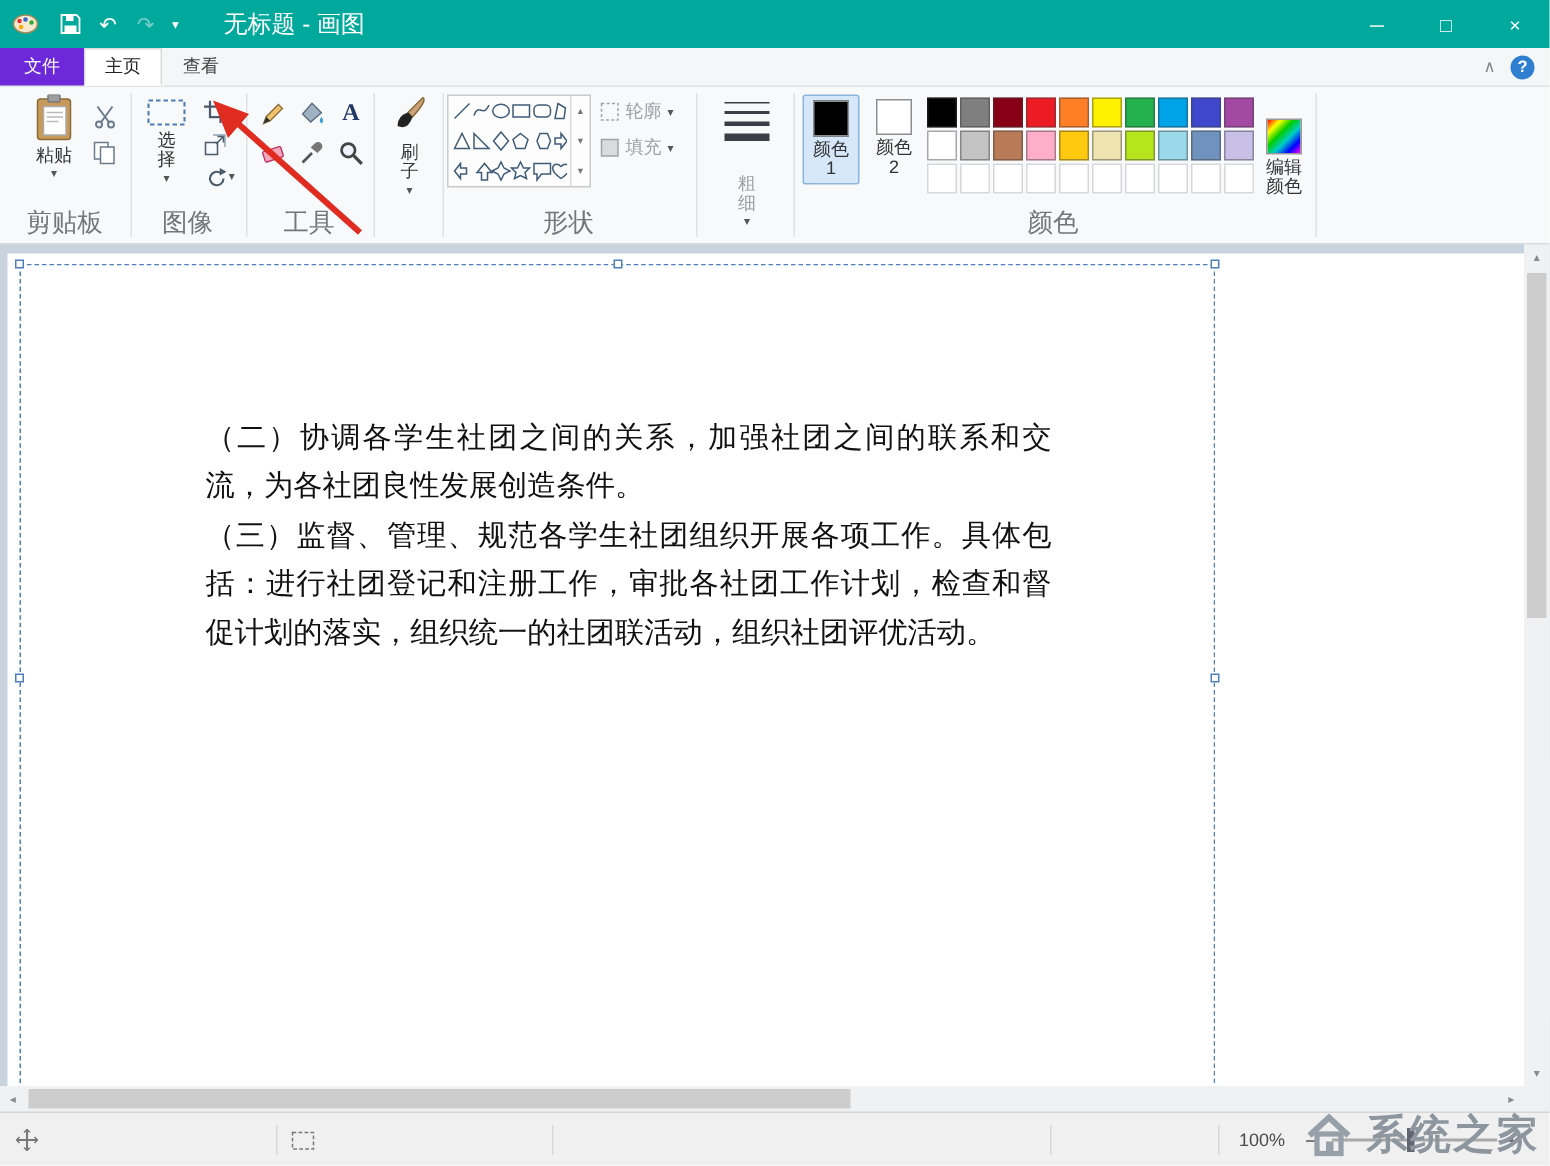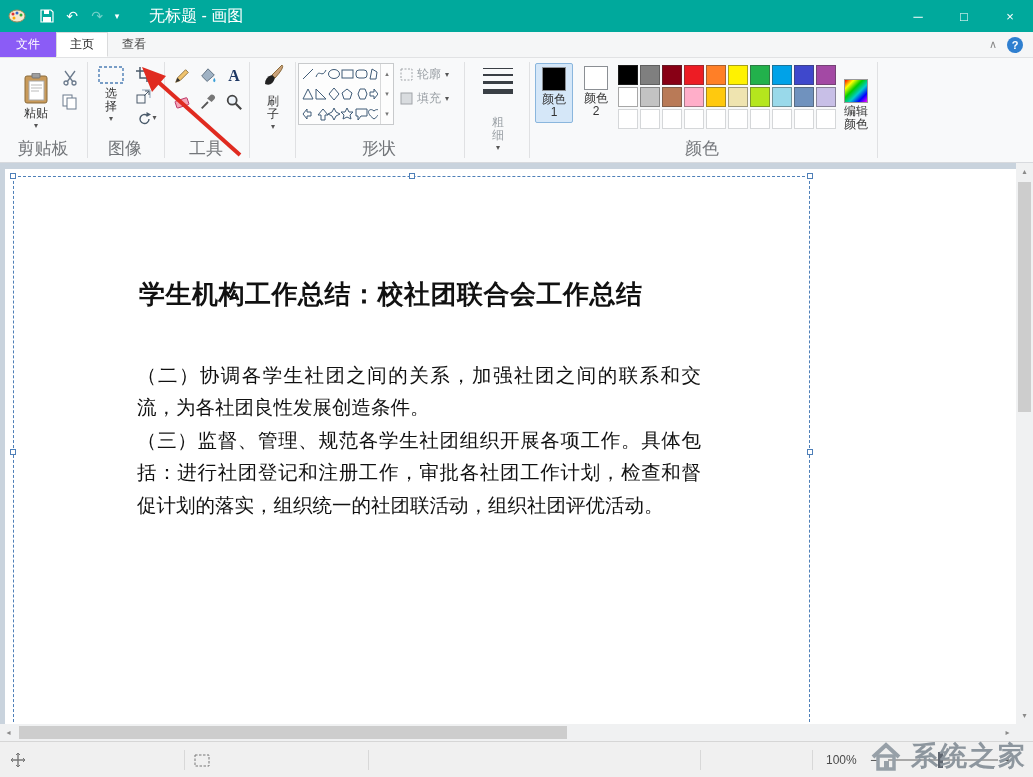--- a/index.html
+++ b/index.html
@@ -14,21 +14,21 @@
   .qat .qbtn{width:22px;height:22px;display:flex;align-items:center;justify-content:center;font-size:14px;}
   .qat .dim{opacity:.45;}
   .qat .caret{font-size:9px;width:12px;}
   .win-title{margin-left:26px;font-size:16px;}
   .win-controls{margin-left:auto;display:flex;height:32px;}
   .win-btn{width:46px;height:32px;display:flex;align-items:center;justify-content:center;font-size:13px;}
 
   
   .tabrow{position:absolute;left:0;top:32px;right:0;height:26px;background:#f5f6f7;
     border-bottom:1px solid #e1e2e4;display:flex;align-items:stretch;}
-  .tab-file{width:56px;background:#8b5cf6;color:#fff;display:flex;align-items:center;justify-content:center;}
+  .tab-file{width:56px;background:#6d28d9;color:#fff;display:flex;align-items:center;justify-content:center;}
   .tab{width:52px;display:flex;align-items:center;justify-content:center;color:#444;}
   .tab.active{background:#fff;border:1px solid #dadbdc;border-bottom:1px solid #fff;color:#222;}
   .tabrow-right{margin-left:auto;display:flex;align-items:center;gap:10px;padding-right:10px;}
   .collapse-chev{color:#888;font-size:11px;}
   .help-btn{width:16px;height:16px;border-radius:50%;background:#2f7fd0;color:#fff;
     display:flex;align-items:center;justify-content:center;font-size:11px;font-weight:bold;}
 
   
   .ribbon{position:absolute;left:0;top:58px;right:0;height:105px;background:#f8f9fa;
     border-bottom:1px solid #d8dade;}
@@ -131,21 +131,21 @@
   <div class="tab active">主页</div>
   <div class="tab">查看</div>
   <div class="tabrow-right">
     <span class="collapse-chev">∧</span>
     <span class="help-btn">?</span>
   </div>
 </div>
 
 <div class="ribbon">
 
-  <div class="bigbtn" style="left:13px;top:15px;width:46px;">
+  <div class="bigbtn" style="left:13px;top:5px;width:46px;">
     <svg width="26" height="32" viewBox="0 0 26 32">
       <rect x="2" y="3" width="22" height="27" rx="2" fill="#c89a5a" stroke="#8a6b3a"></rect>
       <rect x="9" y="0" width="8" height="5" rx="1" fill="#9e9e9e" stroke="#777"></rect>
       <rect x="6" y="8" width="15" height="19" fill="#fff" stroke="#aaa"></rect>
       <path d="M8 12 h11 M8 15 h11 M8 18 h8" stroke="#bbb"></path>
     </svg>
     <span class="vlabel">粘贴</span>
     <span class="dd">▾</span>
   </div>
   <div class="smallbtn" style="left:60px;top:10px;width:20px;height:20px;">
@@ -351,21 +351,20 @@
   <line x1="112" y1="97" x2="28" y2="22" stroke="#e02b20" stroke-width="4"></line>
   <polygon points="14,9 38,18 24,34" fill="#e02b20"></polygon>
 </svg>
 
 <div class="workspace">
   <div class="viewport">
     <div class="canvas">
       <div class="selection">
         <div class="doc-clip">
           <div class="doc">
-            <div class="doc-title">学生机构工作总结：校社团联合会工作总结</div>
             <p>（二）协调各学生社团之间的关系，加强社团之间的联系和交流，为各社团良性发展创造条件。</p>
             <p>（三）监督、管理、规范各学生社团组织开展各项工作。具体包括：进行社团登记和注册工作，审批各社团工作计划，检查和督促计划的落实，组织统一的社团联活动，组织社团评优活动。</p>
           </div>
         </div>
         <div class="handle" style="left:-4px;top:-4px;"></div>
         <div class="handle" style="left:calc(50% - 3px);top:-4px;"></div>
         <div class="handle" style="right:-4px;top:-4px;"></div>
         <div class="handle" style="left:-4px;top:calc(50% - 3px);"></div>
         <div class="handle" style="right:-4px;top:calc(50% - 3px);"></div>
 

